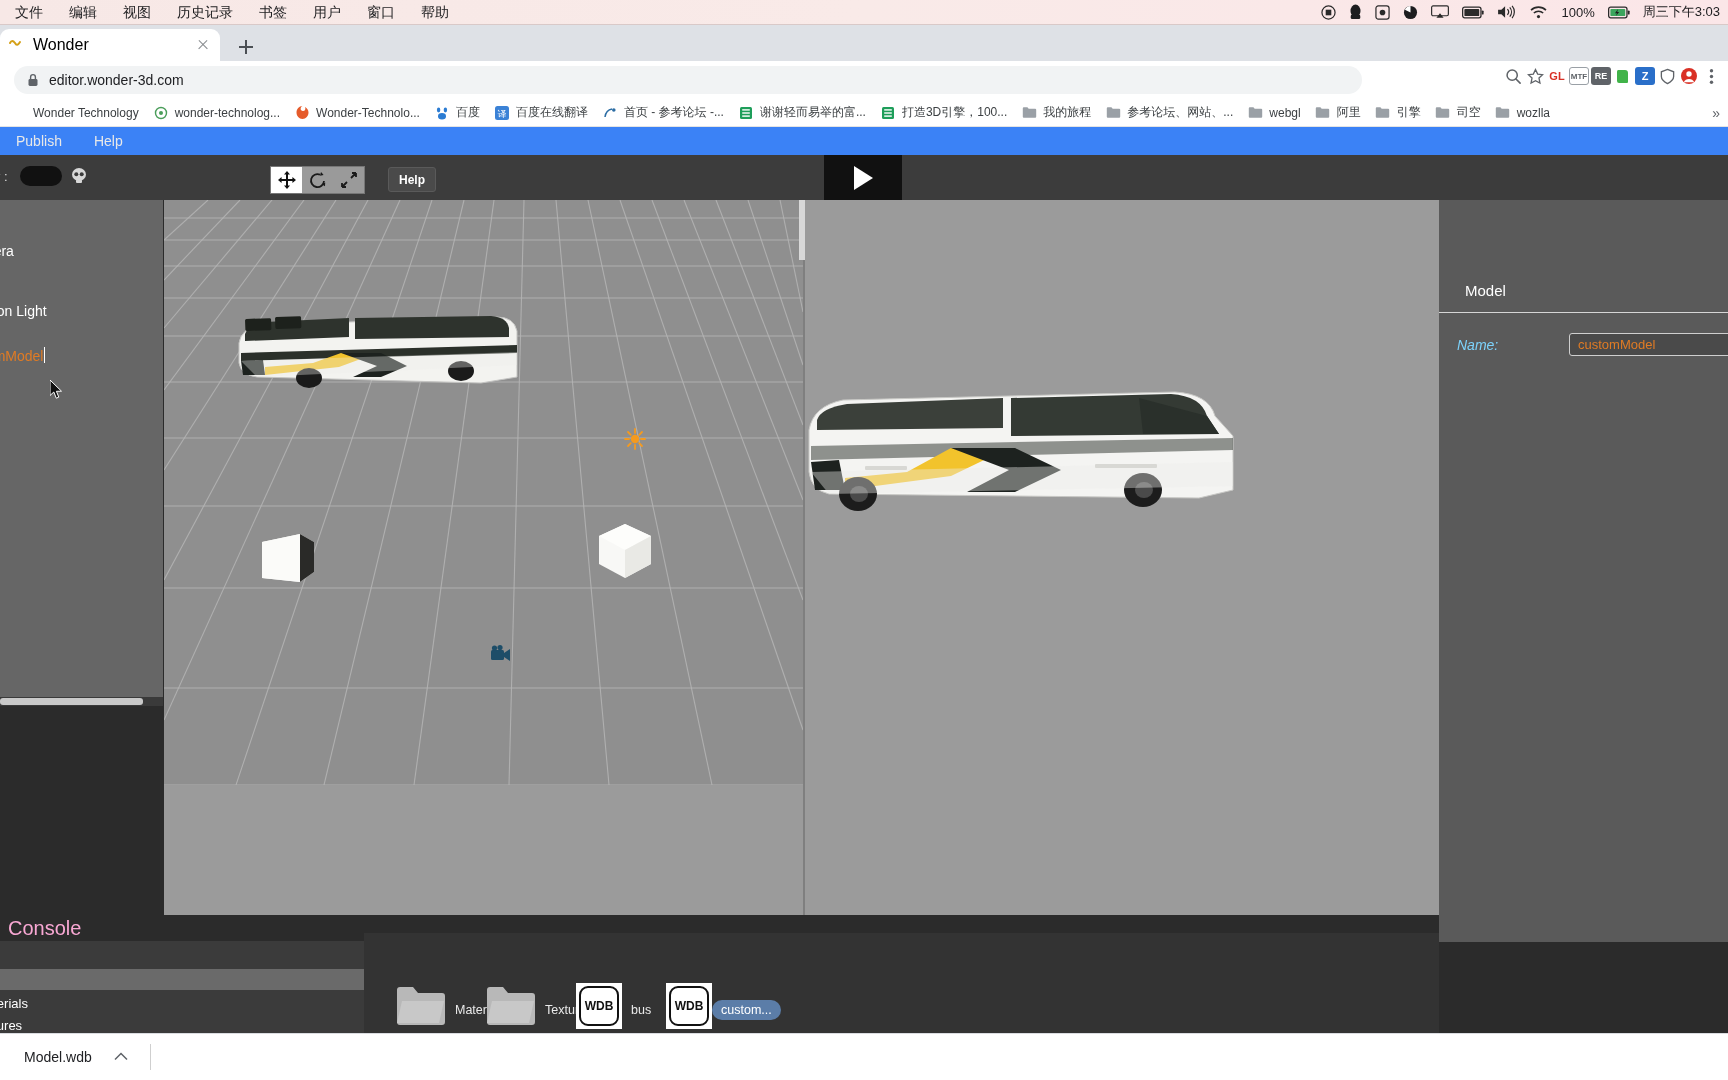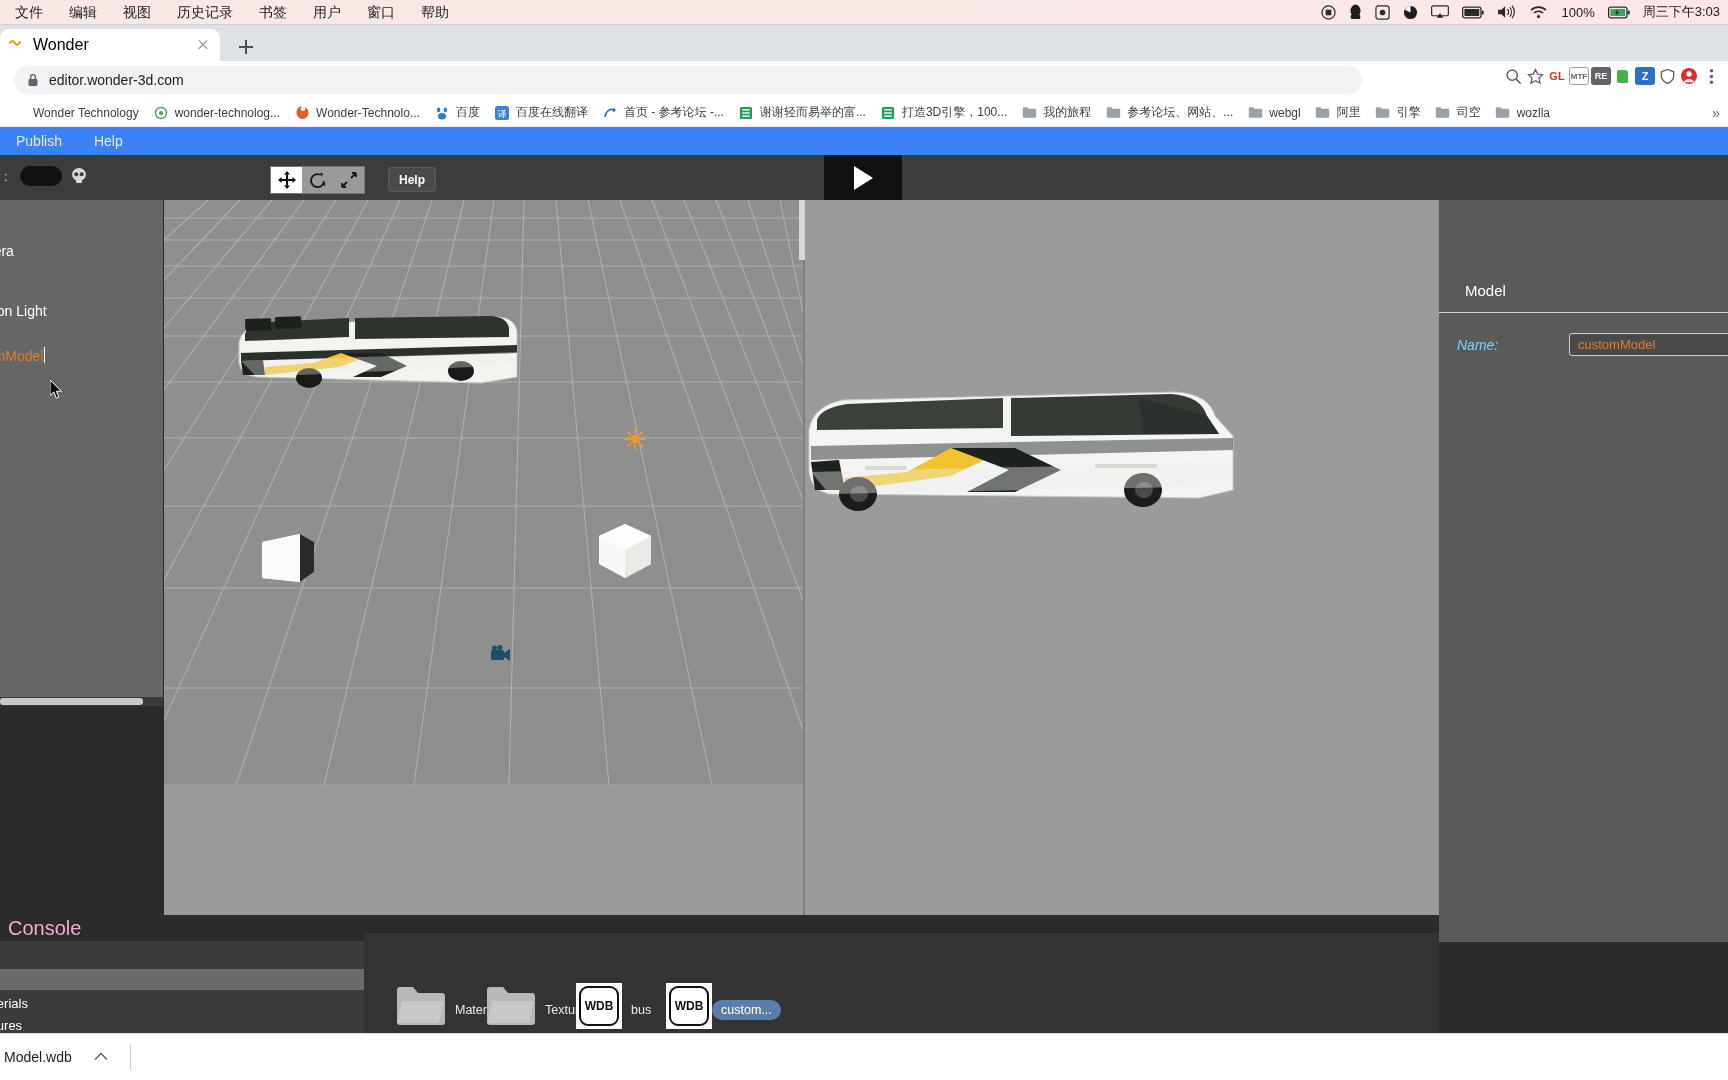--- a/index.html
+++ b/index.html
@@ -242,21 +242,21 @@
   .wdb-inner {
     width: 40px; height: 40px; border: 2px solid #111; border-radius: 9px;
     display: flex; align-items: center; justify-content: center;
     font-size: 12px; font-weight: bold; color: #111;
   }
 
   
   .download-shelf {
     position: absolute; left: 0; top: 1033px; width: 1728px; height: 47px;
     background: #fff; border-top: 1px solid #dadce0;
-    display: flex; align-items: center;
+    display: flex; align-items: center; padding-left: 20px;
   }
   .dl-item { display: flex; align-items: center; gap: 22px; padding-left: 4px; }
   .dl-name { font-size: 14px; color: #202124; }
   .dl-caret { font-size: 12px; color: #5f6368; }
   .dl-sep { width: 1px; height: 26px; background: #cfcfcf; margin-left: 22px; }
 </style>
 </head>
 <body>
 
 <div id="root">

